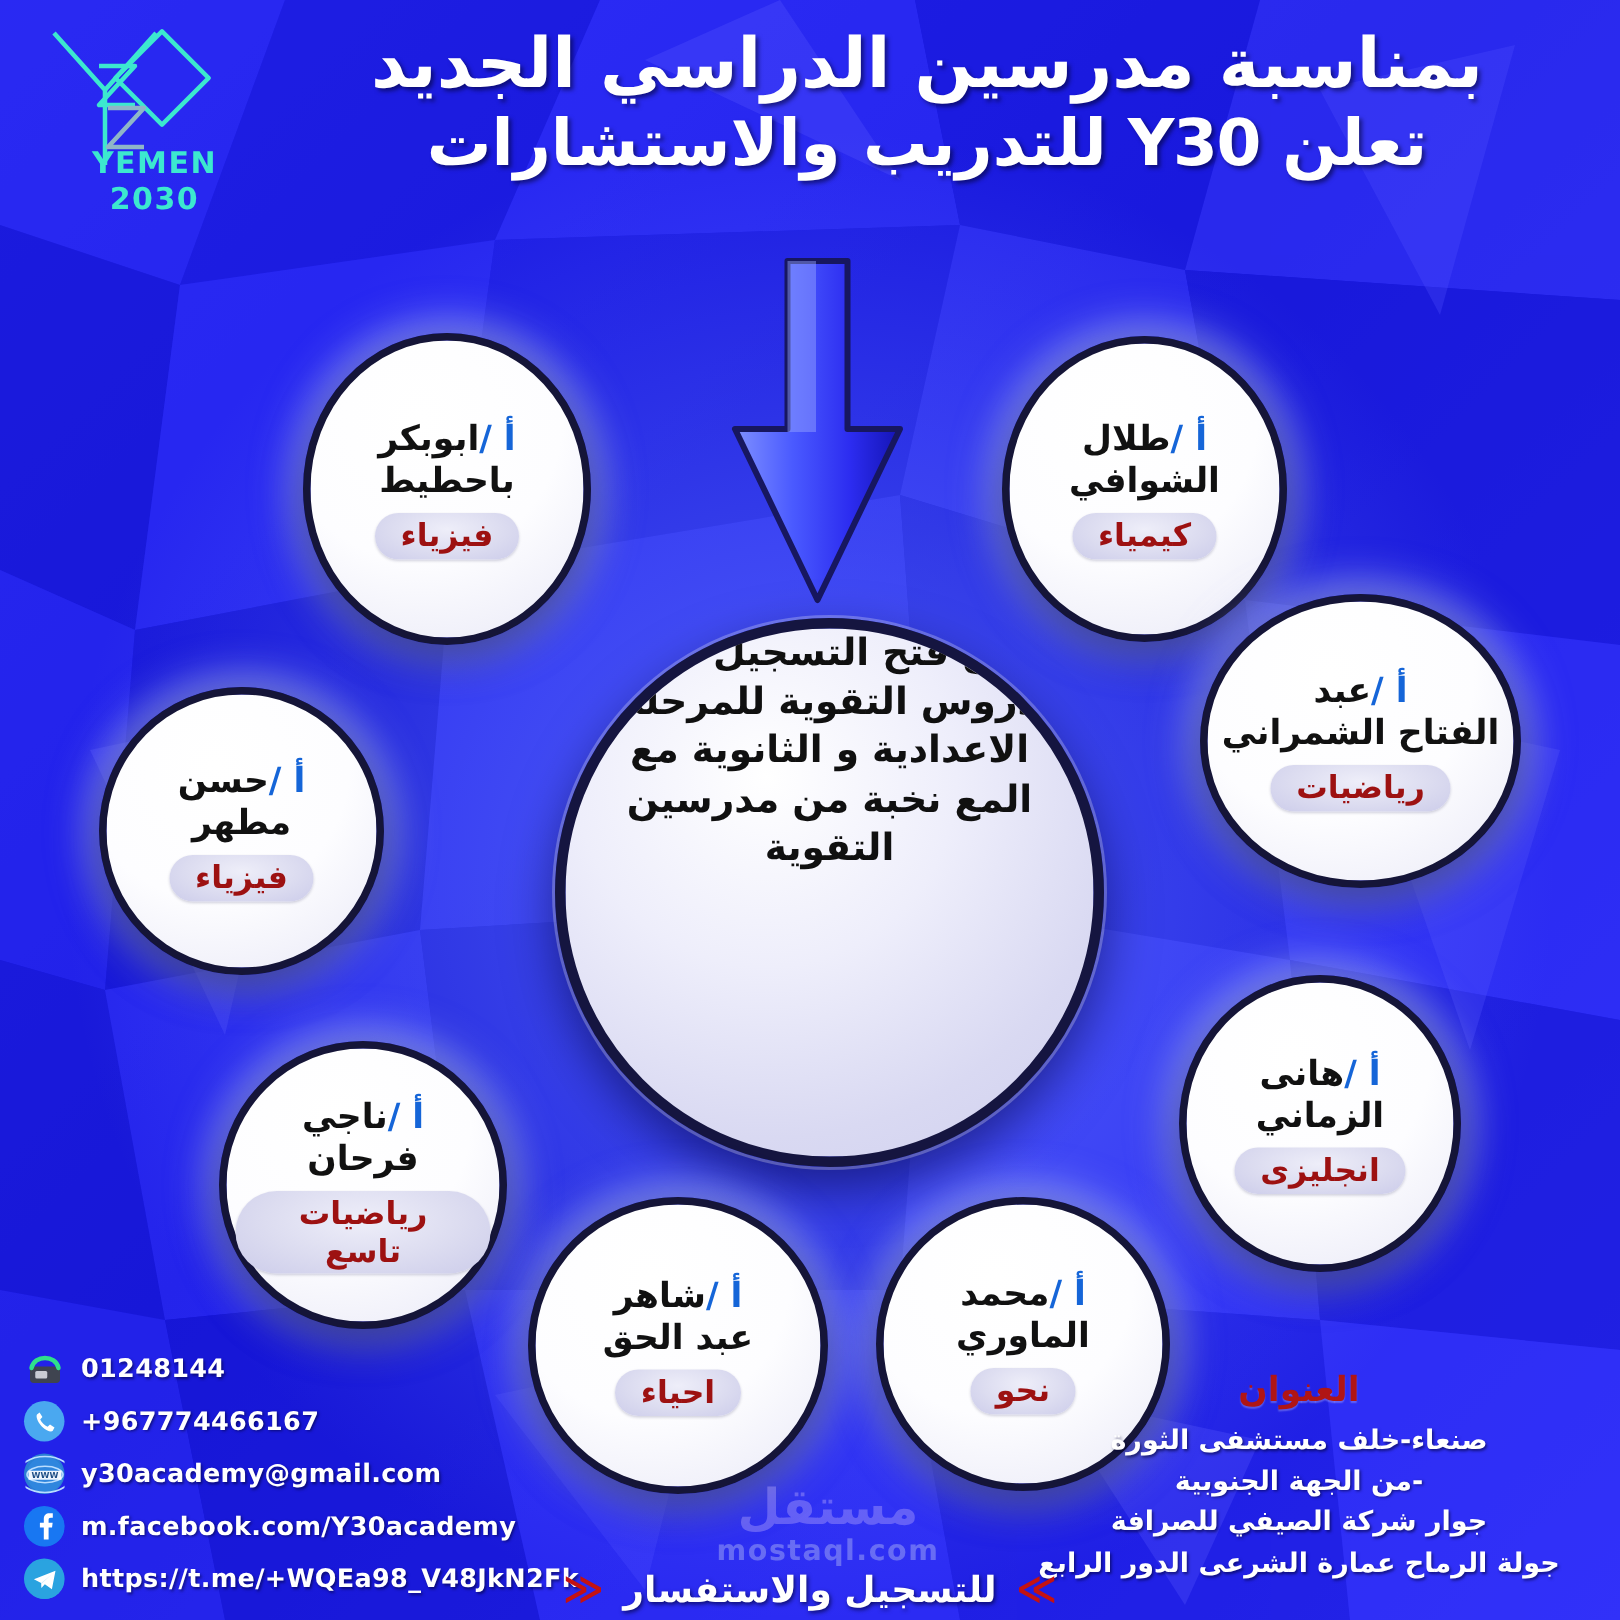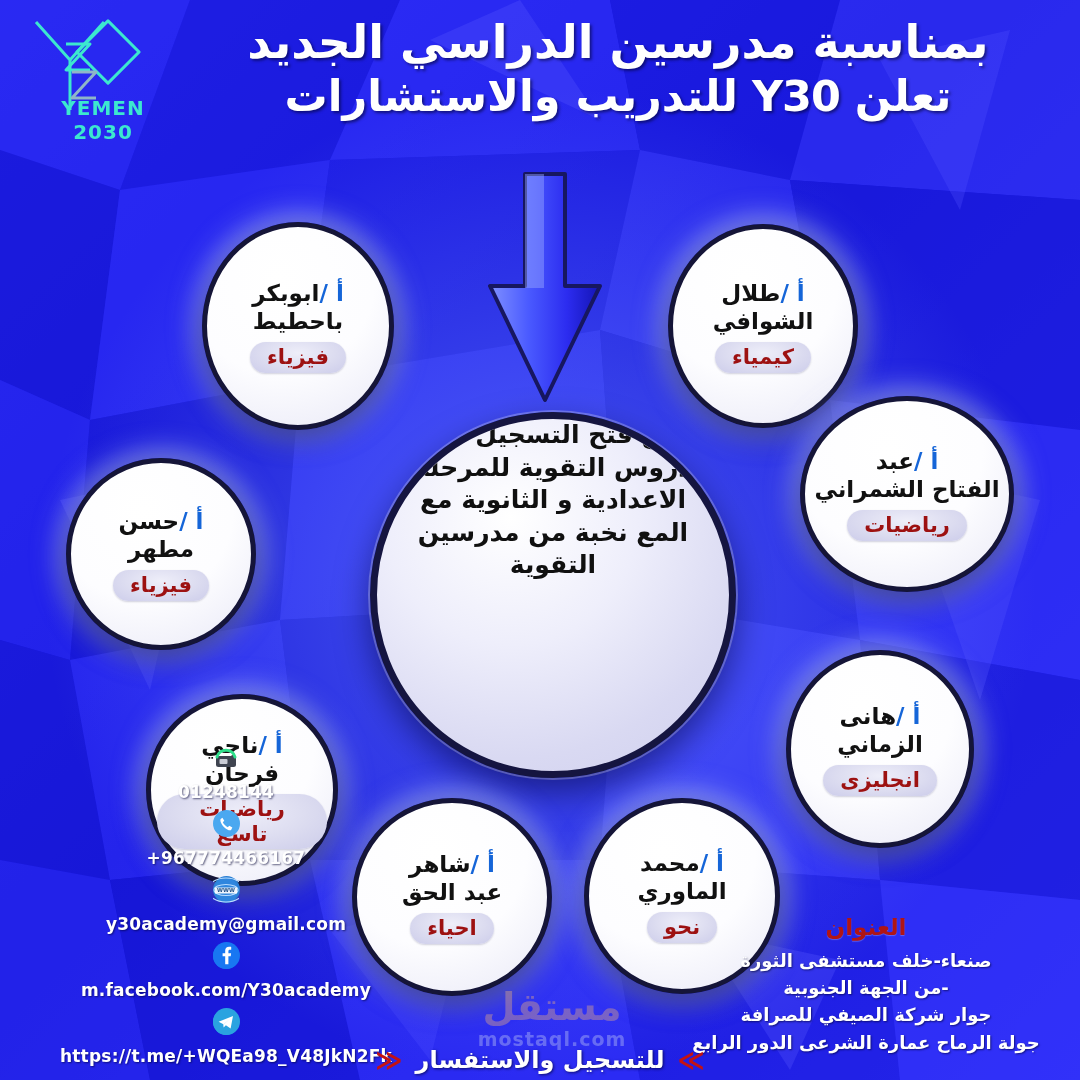--- a/index.html
+++ b/index.html
@@ -99,21 +99,21 @@
   #bubble-4{left:584px;top:798px;width:196px;height:196px;}   
   #bubble-5{left:352px;top:798px;width:200px;height:198px;}   
   #bubble-6{left:146px;top:694px;width:192px;height:192px;}   
   #bubble-7{left:66px;top:458px;width:190px;height:192px;}    
 
   
   .contact-list{
     position:absolute;left:16px;bottom:6px;width:420px;z-index:7;direction:ltr;
   }
   .contact-row{
-    display:flex;align-items:center;gap:11px;margin-bottom:8px;flex-direction:column;
+    display:flex;align-items:center;gap:11px;margin-bottom:8px;
   }
   .c-icon{
     width:27px;height:27px;border-radius:50%;flex:0 0 27px;
     display:flex;align-items:center;justify-content:center;
   }
   .c-icon svg{display:block;}
   .c-text{
     color:#ffffff;font-weight:bold;font-size:17px;letter-spacing:.2px;
     white-space:nowrap;
     text-shadow:1px 1px 2px rgba(0,0,50,.6);
@@ -142,21 +142,21 @@
   .reg-text{
     color:#ffffff;font-weight:bold;font-size:24px;letter-spacing:-.5px;
     text-shadow:1px 1px 3px rgba(0,0,50,.7);
   }
   .reg-arrow{color:#c41212;font-size:26px;font-weight:bold;line-height:1;}
 
   .watermark{
     position:absolute;left:452px;top:988px;width:200px;z-index:7;
     text-align:center;direction:rtl;opacity:.36;pointer-events:none;
   }
-  .wm-ar{color:#fdba74;font-size:38px;font-weight:bold;line-height:1;}
+  .wm-ar{color:#c4b5fd;font-size:33px;font-weight:bold;line-height:1;}
   .wm-en{color:#cfd8f5;font-size:19px;font-weight:bold;letter-spacing:1px;direction:ltr;margin-top:2px;}
 </style>
 </head>
 <body>
 
 <div id="poster">
 
   <div id="bg">
     <svg viewBox="0 0 1080 1080" preserveAspectRatio="none">
       <defs>

